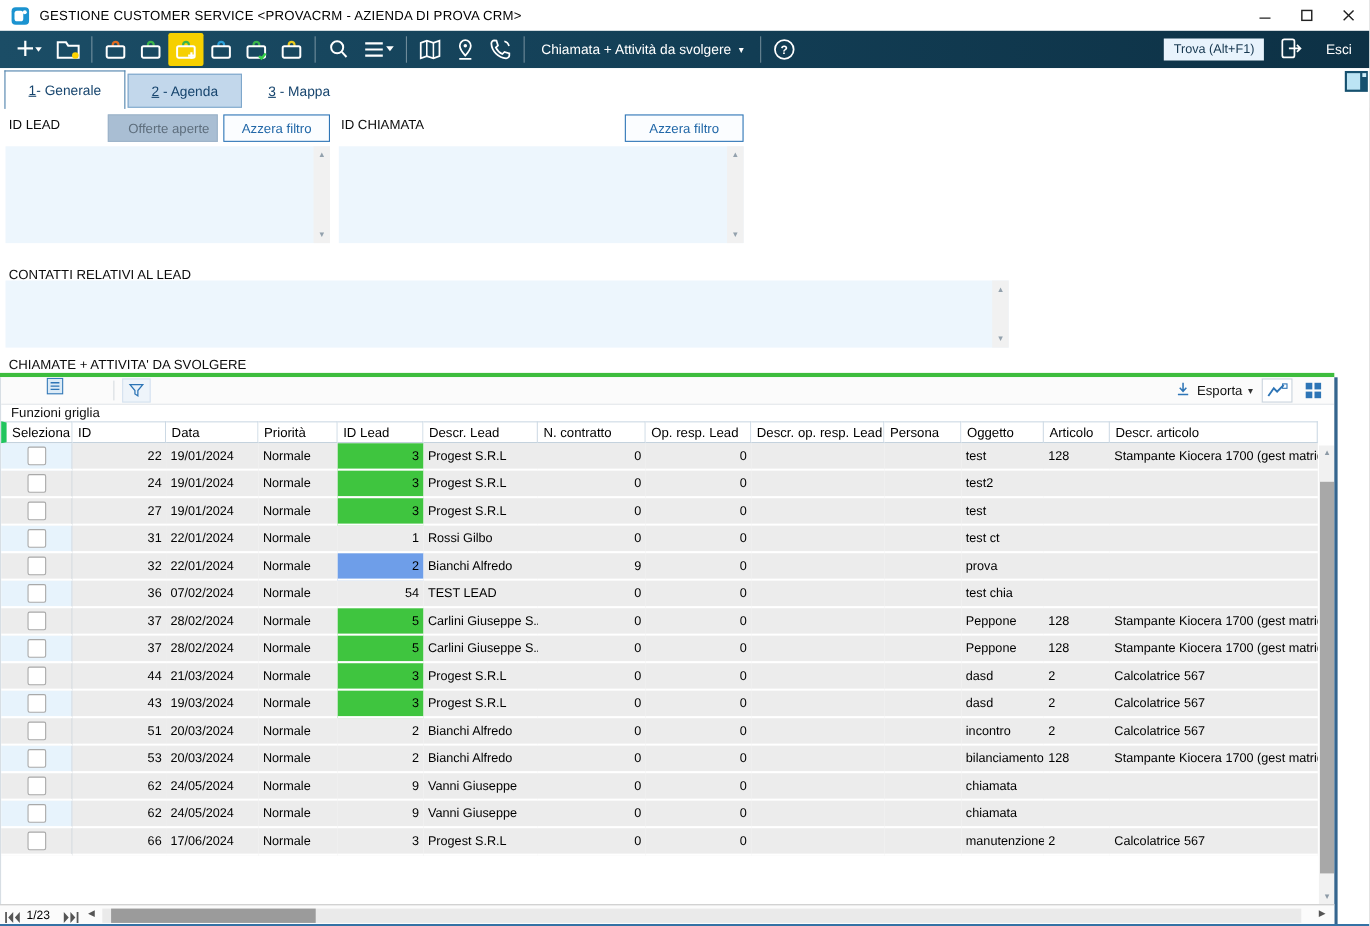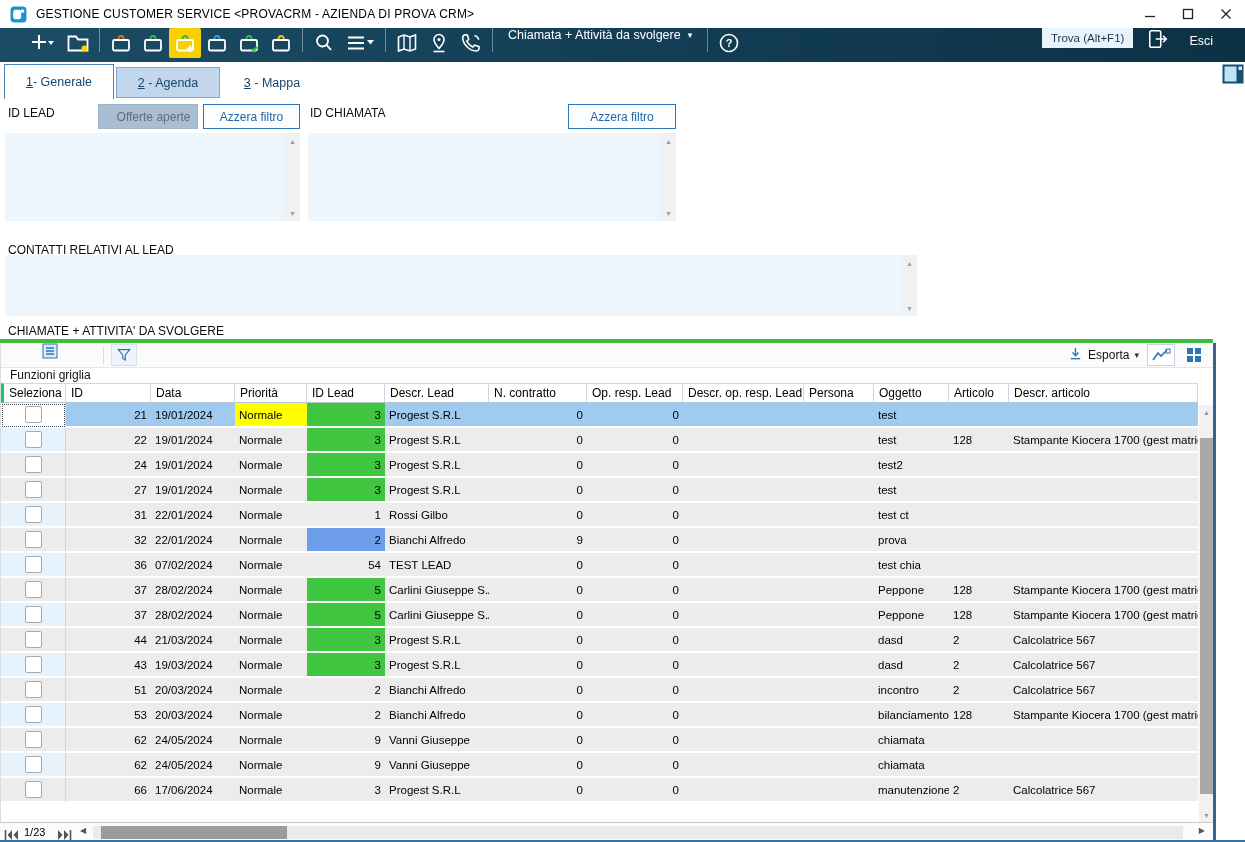--- a/index.html
+++ b/index.html
@@ -8,21 +8,21 @@
   
   .titlebar{position:absolute;top:0;left:0;width:1245px;height:28px;background:#fff;
     display:flex;align-items:center;}
   .app-icon{margin-left:10px;width:17px;height:17px;flex:0 0 auto;}
   .win-title{margin-left:9px;font-size:12px;color:#000;letter-spacing:.2px;}
   .win-controls{position:absolute;right:0;top:0;height:28px;display:flex;}
   .win-btn{width:38px;height:28px;display:flex;align-items:center;justify-content:center;}
   
   .toolbar{position:absolute;top:28px;left:0;width:1245px;height:34px;
     background:linear-gradient(90deg,#1b4d66 0%,#123d54 55%,#0d3145 100%);
-    display:flex;align-items:flex-start;padding:0 22px;box-sizing:border-box;}
+    display:flex;align-items:center;padding:0 6px;box-sizing:border-box;}
   .tb-icon{width:32px;height:30px;display:flex;align-items:center;justify-content:center;flex:0 0 auto;}
   .tb-icon.wide{width:40px;}
   .tb-sep{width:1px;height:24px;background:rgba(255,255,255,.38);margin:0 5px;flex:0 0 auto;}
   .tb-highlight{background:#f6d000;border-radius:2px;}
   .caret-w{color:#fff;font-size:9px;margin-left:2px;}
   .view-selector{display:flex;align-items:center;color:#fff;font-size:12.5px;padding:0 10px;white-space:nowrap;}
   .view-selector .caret-w{margin-left:7px;}
   .find-box{margin-left:auto;background:#e8f3fc;color:#16374f;font-size:11.5px;
     padding:4px 9px;white-space:nowrap;}
   .exit-btn{display:flex;align-items:center;gap:20px;color:#fff;font-size:12.5px;padding:0 10px;margin-left:4px;}
@@ -62,21 +62,21 @@
   .esporta{display:flex;align-items:center;gap:5px;font-size:12px;color:#111;}
   .esporta .caret-d{font-size:9px;color:#333;}
   .chart-btn{width:26px;height:20px;border:1px solid #c9d3dc;display:flex;align-items:center;justify-content:center;background:#fff;}
   .gridicon-btn{width:22px;height:20px;display:flex;align-items:center;justify-content:center;}
   
   table.grid{position:absolute;left:0;top:40px;border-collapse:separate;border-spacing:0;
     table-layout:fixed;width:1197px;font-size:11.5px;color:#000;}
   table.grid th{height:20px;background:#fff;font-weight:normal;font-size:12px;text-align:left;
     padding:0 0 0 5px;border-top:1px solid #ccd9e4;border-right:1px solid #ccd9e4;
     border-bottom:1px solid #b6c7d5;white-space:nowrap;overflow:hidden;box-sizing:border-box;}
-  table.grid th:first-child{border-left:3px solid #22c55e;}
+  table.grid th:first-child{border-left:5px solid #22c55e;}
   table.grid td{height:25px;background:#ececec;border-bottom:2px solid #fff;padding:0 4px;
     white-space:nowrap;overflow:hidden;box-sizing:border-box;}
   td.c-sel{background:#fff;border-right:1px solid #cfd6dc;text-align:center;}
   td.c-sel.alt{background:#e7f3fc;}
   .cb{width:15px;height:15px;margin:0 auto;background:#fff;border:1px solid #a9a9a9;border-radius:2px;}
   td.c-id{text-align:right;padding-right:9px;}
   td.c-prio{background:#ffff00;}
   td.c-lead{text-align:right;padding-right:5px;}
   td.c-lead.lc-green{background:#3fc53f;}
   td.c-lead.lc-blue{background:#6e9ee9;}
@@ -371,37 +371,20 @@
             <th>N. contratto</th>
             <th>Op. resp. Lead</th>
             <th>Descr. op. resp. Lead</th>
             <th>Persona</th>
             <th>Oggetto</th>
             <th>Articolo</th>
             <th>Descr. articolo</th>
           </tr>
         </thead>
       <tbody id="grid-body">
-          <tr class="selected">
-            <td class="c-sel">
-              <div class="cb"></div>
-            </td>
-            <td class="c-id">21</td>
-            <td class="c-data">19/01/2024</td>
-            <td class="c-prio">Normale</td>
-            <td class="c-lead lc-green">3</td>
-            <td class="c-dl">Progest S.R.L</td>
-            <td class="c-contr">0</td>
-            <td class="c-op">0</td>
-            <td class="c-dor"></td>
-            <td class="c-per"></td>
-            <td class="c-ogg">test</td>
-            <td class="c-art"></td>
-            <td class="c-da"></td>
-          </tr>
           <tr>
             <td class="c-sel alt">
               <div class="cb"></div>
             </td>
             <td class="c-id">22</td>
             <td class="c-data">19/01/2024</td>
             <td class="c-prio">Normale</td>
             <td class="c-lead lc-green">3</td>
             <td class="c-dl">Progest S.R.L</td>
             <td class="c-contr">0</td>

